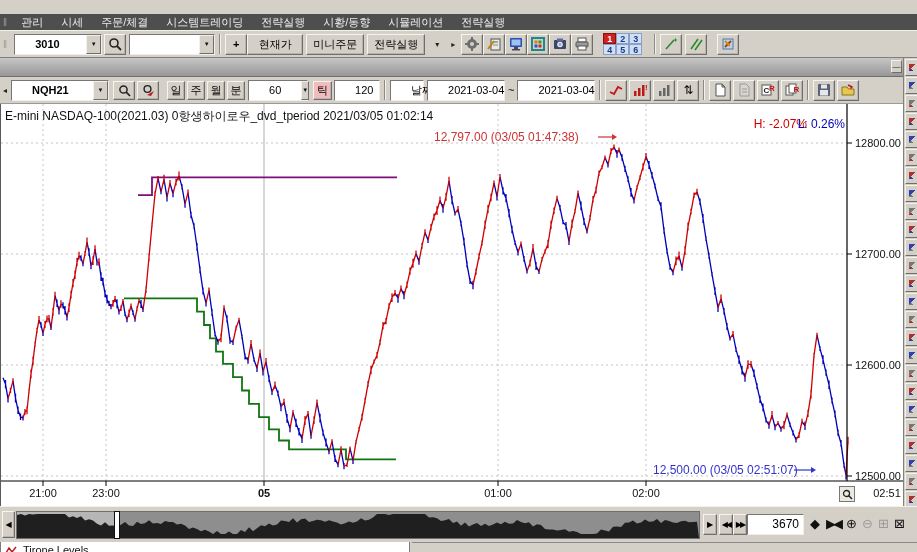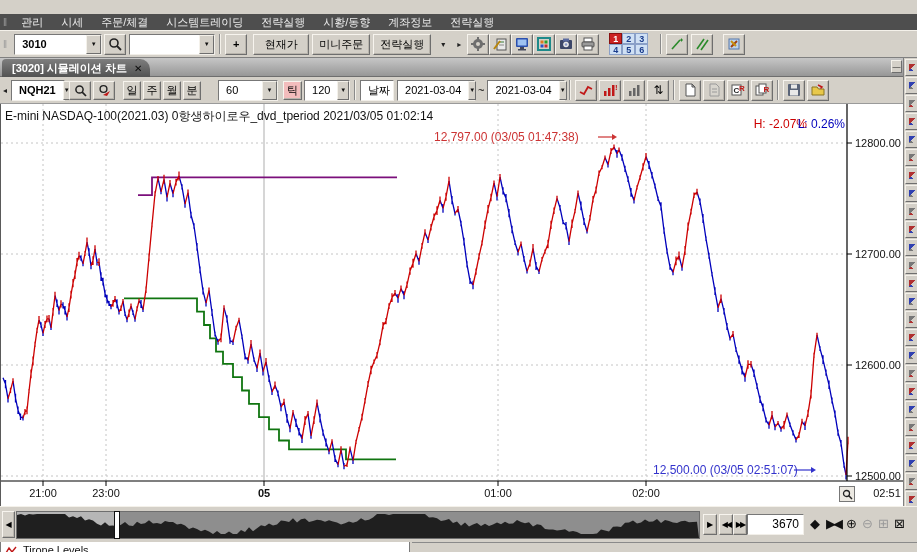--- a/index.html
+++ b/index.html
@@ -18,21 +18,21 @@
   display:flex;align-items:center;color:#ececec;font-size:11px}
 .grip{color:#9a9a9a;margin:0 5px 0 3px;font-size:10px}
 .menu-item{padding:0 9px;white-space:nowrap;cursor:default}
 
 .toolbar{position:absolute;left:0;top:30px;width:917px;height:28px;background:#d4d0c8;
   border-top:1px solid #f4f1ea;border-bottom:1px solid #808080;display:flex;align-items:center}
 .ctoolbar{position:absolute;left:0;top:77px;width:917px;height:27px;background:#d4d0c8;
   border-bottom:1px solid #9a9a9a;display:flex;align-items:center}
 .combo{height:21px;background:#fff;border:1px solid;border-color:#777 #f2efe9 #f2efe9 #777;
   display:inline-flex;align-items:center;font-size:11px;color:#000}
-.combo .val{flex:1;padding:0 7px;white-space:nowrap;text-align:left}
+.combo .val{flex:1;padding:0 20px;white-space:nowrap;text-align:left}
 .combo .abtn{width:15px;align-self:stretch;background:#d4d0c8;border:1px solid;
   border-color:#f4f1ea #6e6e6e #6e6e6e #f4f1ea;display:flex;align-items:center;justify-content:center;
   font-size:6px;color:#111}
 .rb{height:21px;background:#d4d0c8;border:1px solid;border-color:#f7f4ee #6e6e6e #6e6e6e #f7f4ee;
   box-shadow:inset -1px -1px 0 #b8b4ac;display:inline-flex;align-items:center;justify-content:center;
   font-size:11px;color:#000;padding:0 5px;white-space:nowrap}
 .rb.ico{width:22px;padding:0}
 .rb.small{height:19px}
 .sep{width:2px;height:20px;border-left:1px solid #8a8a8a;border-right:1px solid #f4f1ea;margin:0 4px}
 .tick-on{background:#f3bcbc}
@@ -88,21 +88,21 @@
 
   <div class="menubar">
     <span class="grip">‖</span>
     <span id="menu-items" style="display:flex">
         <span class="menu-item">관리</span>
         <span class="menu-item">시세</span>
         <span class="menu-item">주문/체결</span>
         <span class="menu-item">시스템트레이딩</span>
         <span class="menu-item">전략실행</span>
         <span class="menu-item">시황/동향</span>
-        <span class="menu-item">계좌정보</span>
+        <span class="menu-item">시뮬레이션</span>
         <span class="menu-item">전략실행</span>
       </span>
   </div>
 
   <div class="toolbar">
     <span class="grip">‖</span>
     <span class="combo" style="width:88px;margin-left:2px">
       <span class="val" style="font-weight:bold">3010</span>
       <span class="abtn">▼</span>
     </span>
@@ -111,21 +111,21 @@
           <circle cx="6" cy="6" r="4" fill="none" stroke="#222" stroke-width="1.6"></circle>
           <line x1="9" y1="9" x2="13" y2="13" stroke="#222" stroke-width="1.8"></line>
         </svg>
     </span>
     <span class="combo" style="width:86px;margin-left:3px">
       <span class="val"></span>
       <span class="abtn">▼</span>
     </span>
     <span class="sep"></span>
     <span class="rb ico" style="font-weight:bold">+</span>
-    <span class="rb" style="margin-left:6px;width:56px">현재가</span>
+    <span class="rb" style="width:56px">현재가</span>
     <span class="rb" style="margin-left:3px;width:58px">미니주문</span>
     <span class="rb" style="margin-left:3px;width:58px">전략실행</span>
     <span style="margin-left:10px;font-size:8px;color:#222">▾</span>
     <span style="margin-left:12px;font-size:8px;color:#222">▸</span>
     <span class="rb ico" style="margin-left:6px">
       <svg width="14" height="14">
           <circle cx="7" cy="7" r="5" fill="#6e6e6e"></circle>
           <circle cx="7" cy="7" r="2" fill="#d4d0c8"></circle>
           <rect x="6" y="0" width="2" height="3" fill="#6e6e6e"></rect>
           <rect x="6" y="11" width="2" height="3" fill="#6e6e6e"></rect>
@@ -198,51 +198,47 @@
     <span class="rb ico" style="margin-left:10px">
       <svg width="14" height="14">
           <rect x="2" y="2" width="10" height="10" fill="#bcd2ec" stroke="#5577aa"></rect>
           <line x1="4" y1="10" x2="10" y2="4" stroke="#a04010" stroke-width="2"></line>
           <line x1="9" y1="9" x2="4" y2="4" stroke="#c89010" stroke-width="2"></line>
         </svg>
     </span>
   </div>
 
   <div class="tabrow">
-    <div class="tab">
-      <span>[3020] 시뮬레이션 차트</span>
-      <span class="x">✕</span>
-    </div>
     <div class="winbtn" style="left:891px">—</div>
     <div class="winbtn" style="left:903px">□</div>
   </div>
 
   <div class="ctoolbar">
     <span style="margin-left:3px;font-size:8px;color:#222">◂</span>
-    <span class="combo" style="width:54px;margin-left:4px">
+    <span class="combo" style="width:98px;margin-left:4px">
       <span class="val" style="font-weight:bold">NQH21</span>
       <span class="abtn">▼</span>
     </span>
     <span class="rb ico small" style="margin-left:4px">
       <svg width="13" height="13">
           <circle cx="5.5" cy="5.5" r="3.6" fill="none" stroke="#222" stroke-width="1.5"></circle>
           <line x1="8.2" y1="8.2" x2="12" y2="12" stroke="#222" stroke-width="1.7"></line>
         </svg>
     </span>
     <span class="rb ico small" style="margin-left:2px">
       <svg width="13" height="13">
           <circle cx="5.5" cy="5" r="3.4" fill="none" stroke="#222" stroke-width="1.4"></circle>
           <path d="M12 7 L5 11 L9 12 Z" fill="#c01818"></path>
         </svg>
     </span>
     <span class="rb small" style="margin-left:8px;width:18px">일</span>
     <span class="rb small" style="margin-left:2px;width:18px">주</span>
     <span class="rb small" style="margin-left:2px;width:18px">월</span>
     <span class="rb small" style="margin-left:2px;width:18px">분</span>
-    <span class="combo" style="width:60px;margin-left:17px">
+    <span class="combo" style="width:60px;margin-left:3px">
       <span class="val">60</span>
       <span class="abtn">▼</span>
     </span>
     <span class="rb small tick-on" style="margin-left:5px;width:19px">틱</span>
     <span class="combo" style="width:46px;margin-left:2px">
       <span class="val">120</span>
       <span class="abtn">▼</span>
     </span>
     <span class="sep"></span>
     <span class="combo" style="width:34px">

